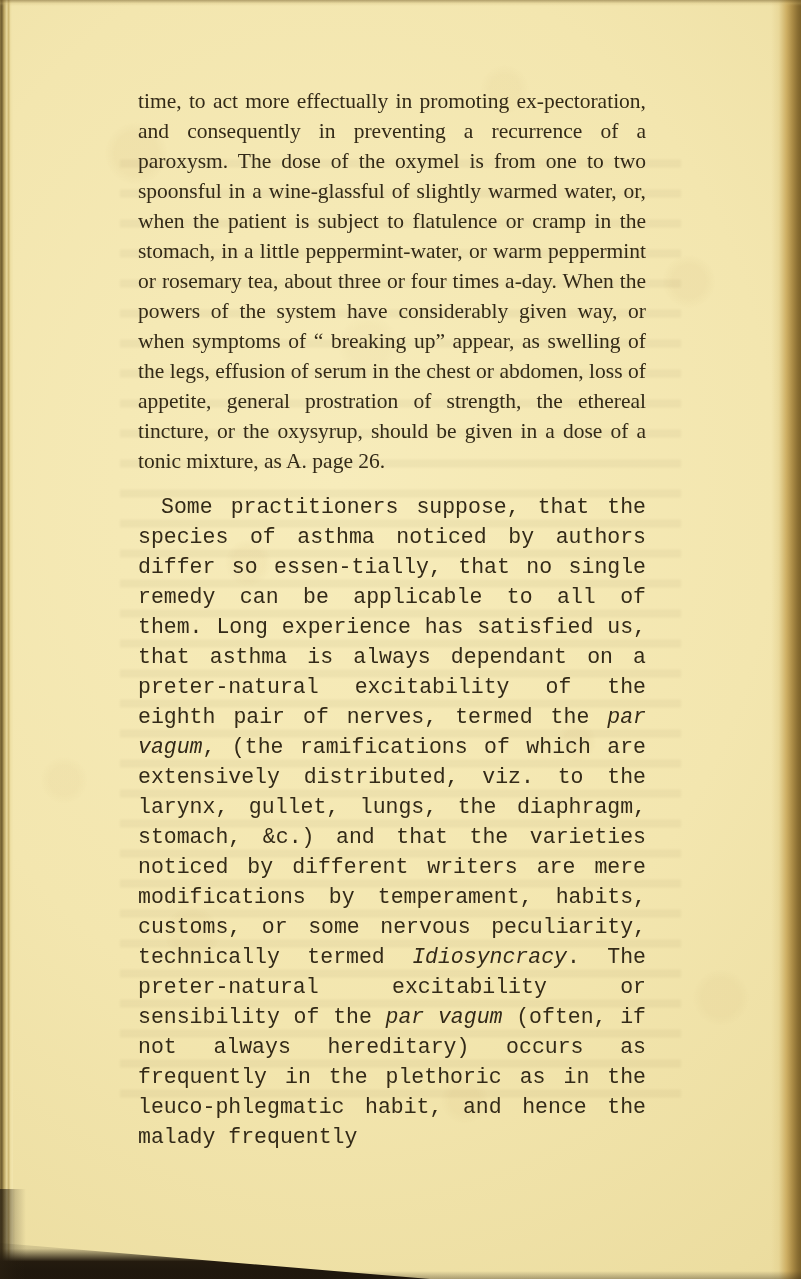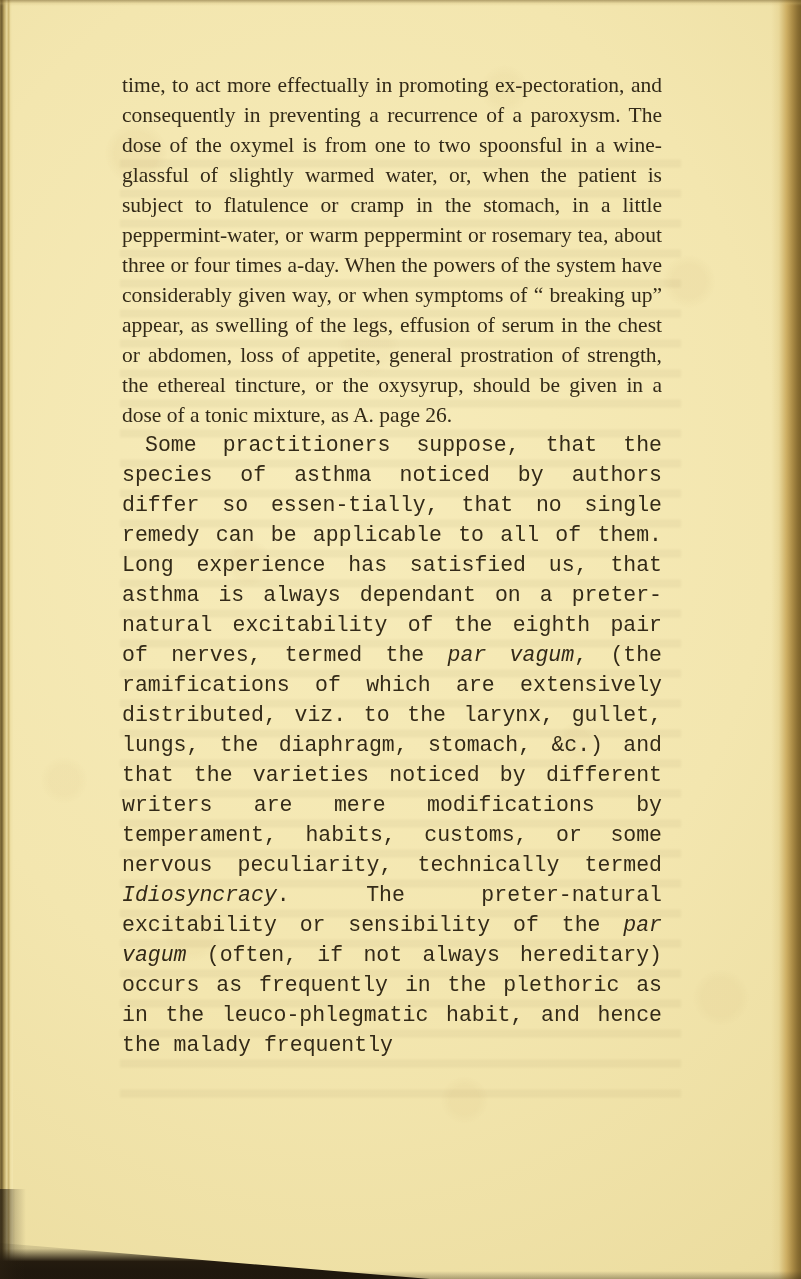--- a/index.html
+++ b/index.html
@@ -115,21 +115,21 @@
   .body-text {
     font-size: 21.5px;
     line-height: 30px;
     color: #332a18;
     text-align: justify;
     text-justify: inter-word;
     -webkit-hyphens: none;
     hyphens: none;
   }
   .body-text p {
-    margin: 0;
+    margin: 16px;
     text-indent: 0;
   }
   .body-text p.indented {
     text-indent: 23px;
     font-family: Liberation Mono, monospace;
   }
   .body-text i {
     font-style: italic;
   }
   

